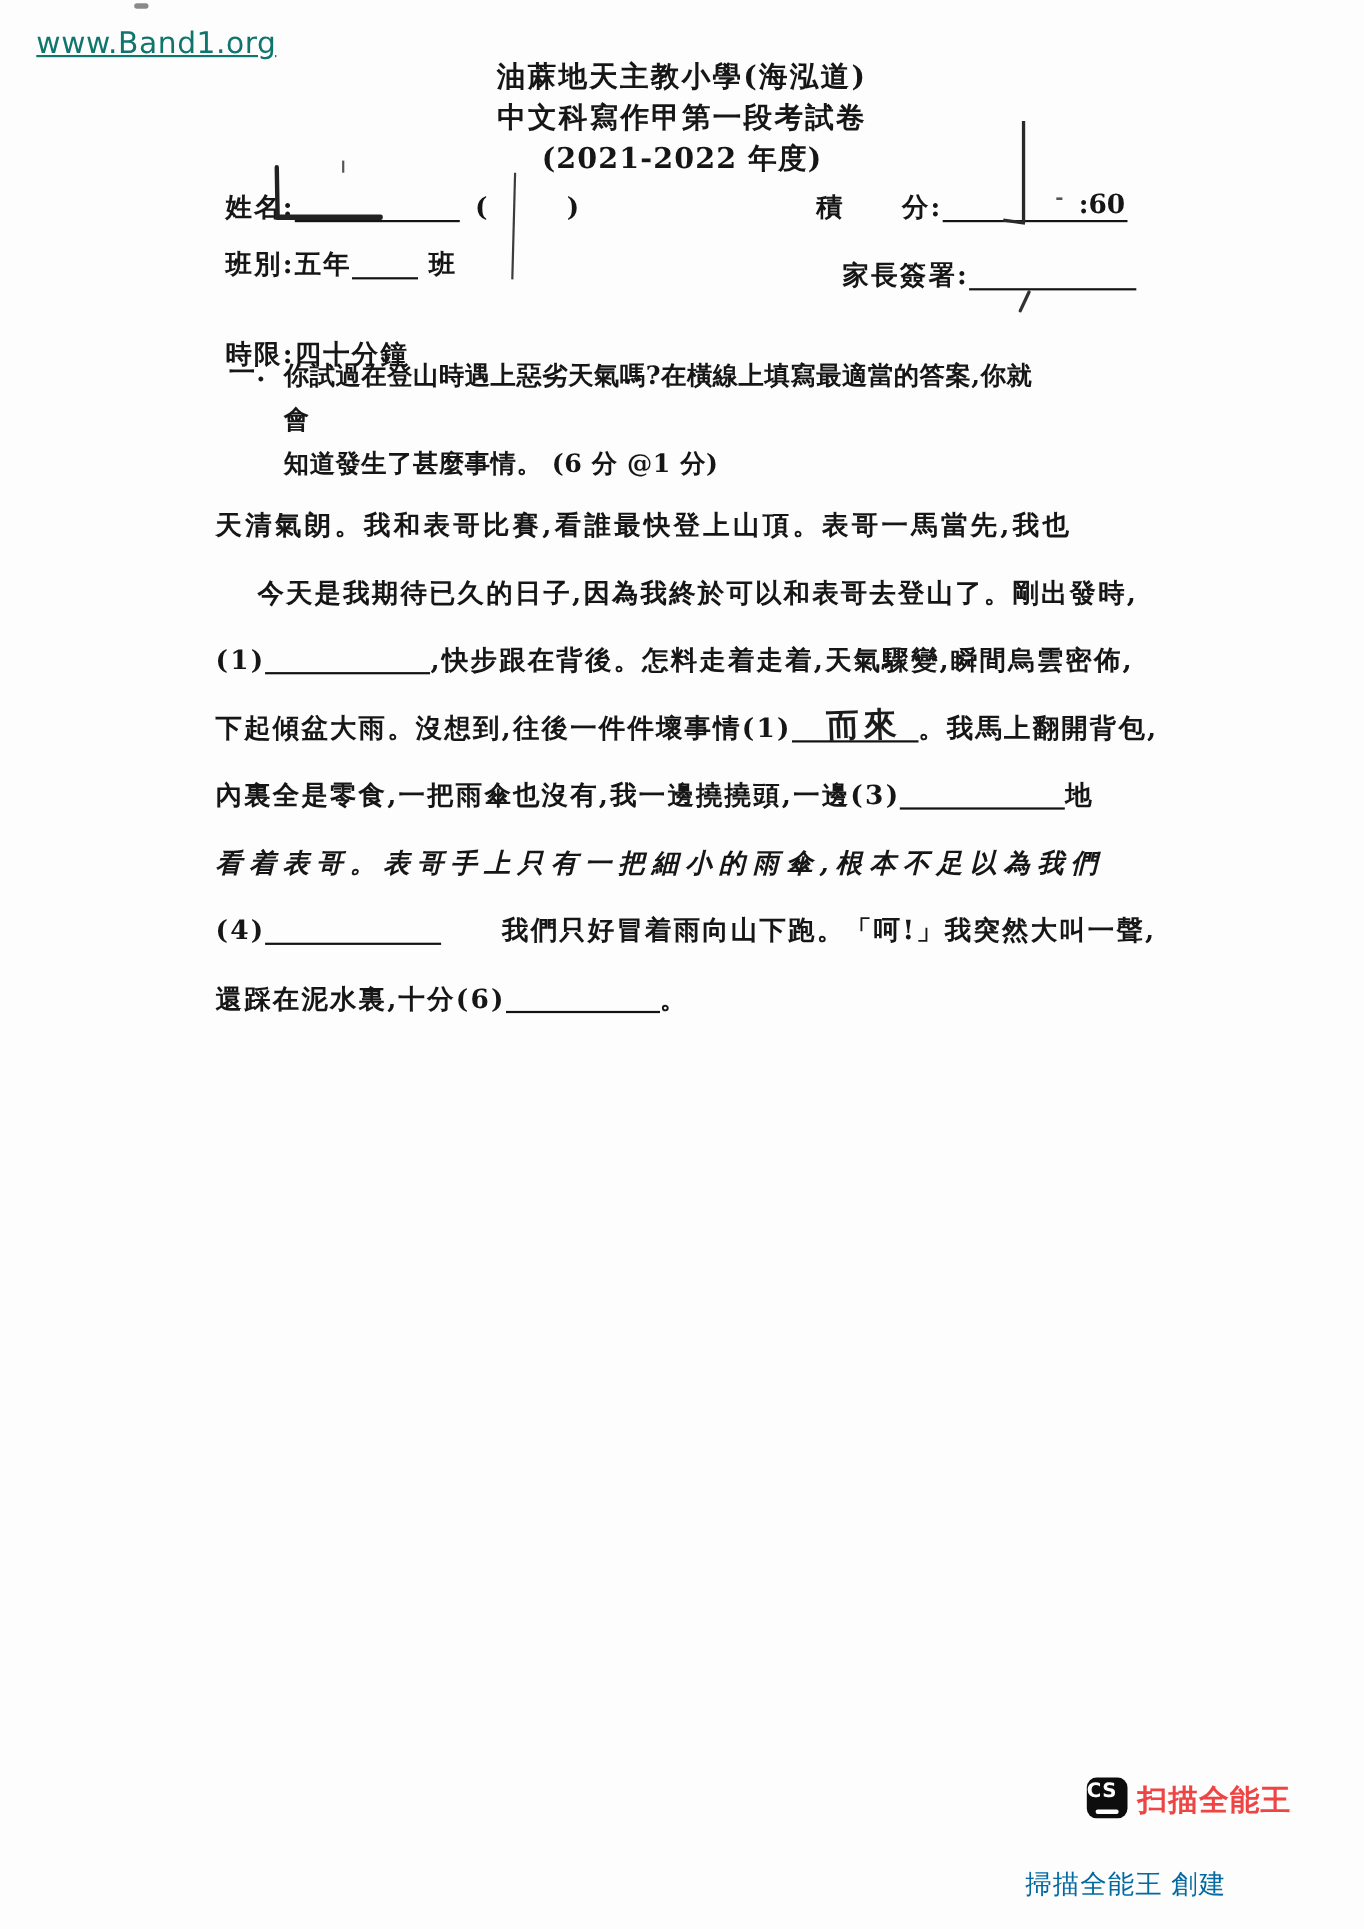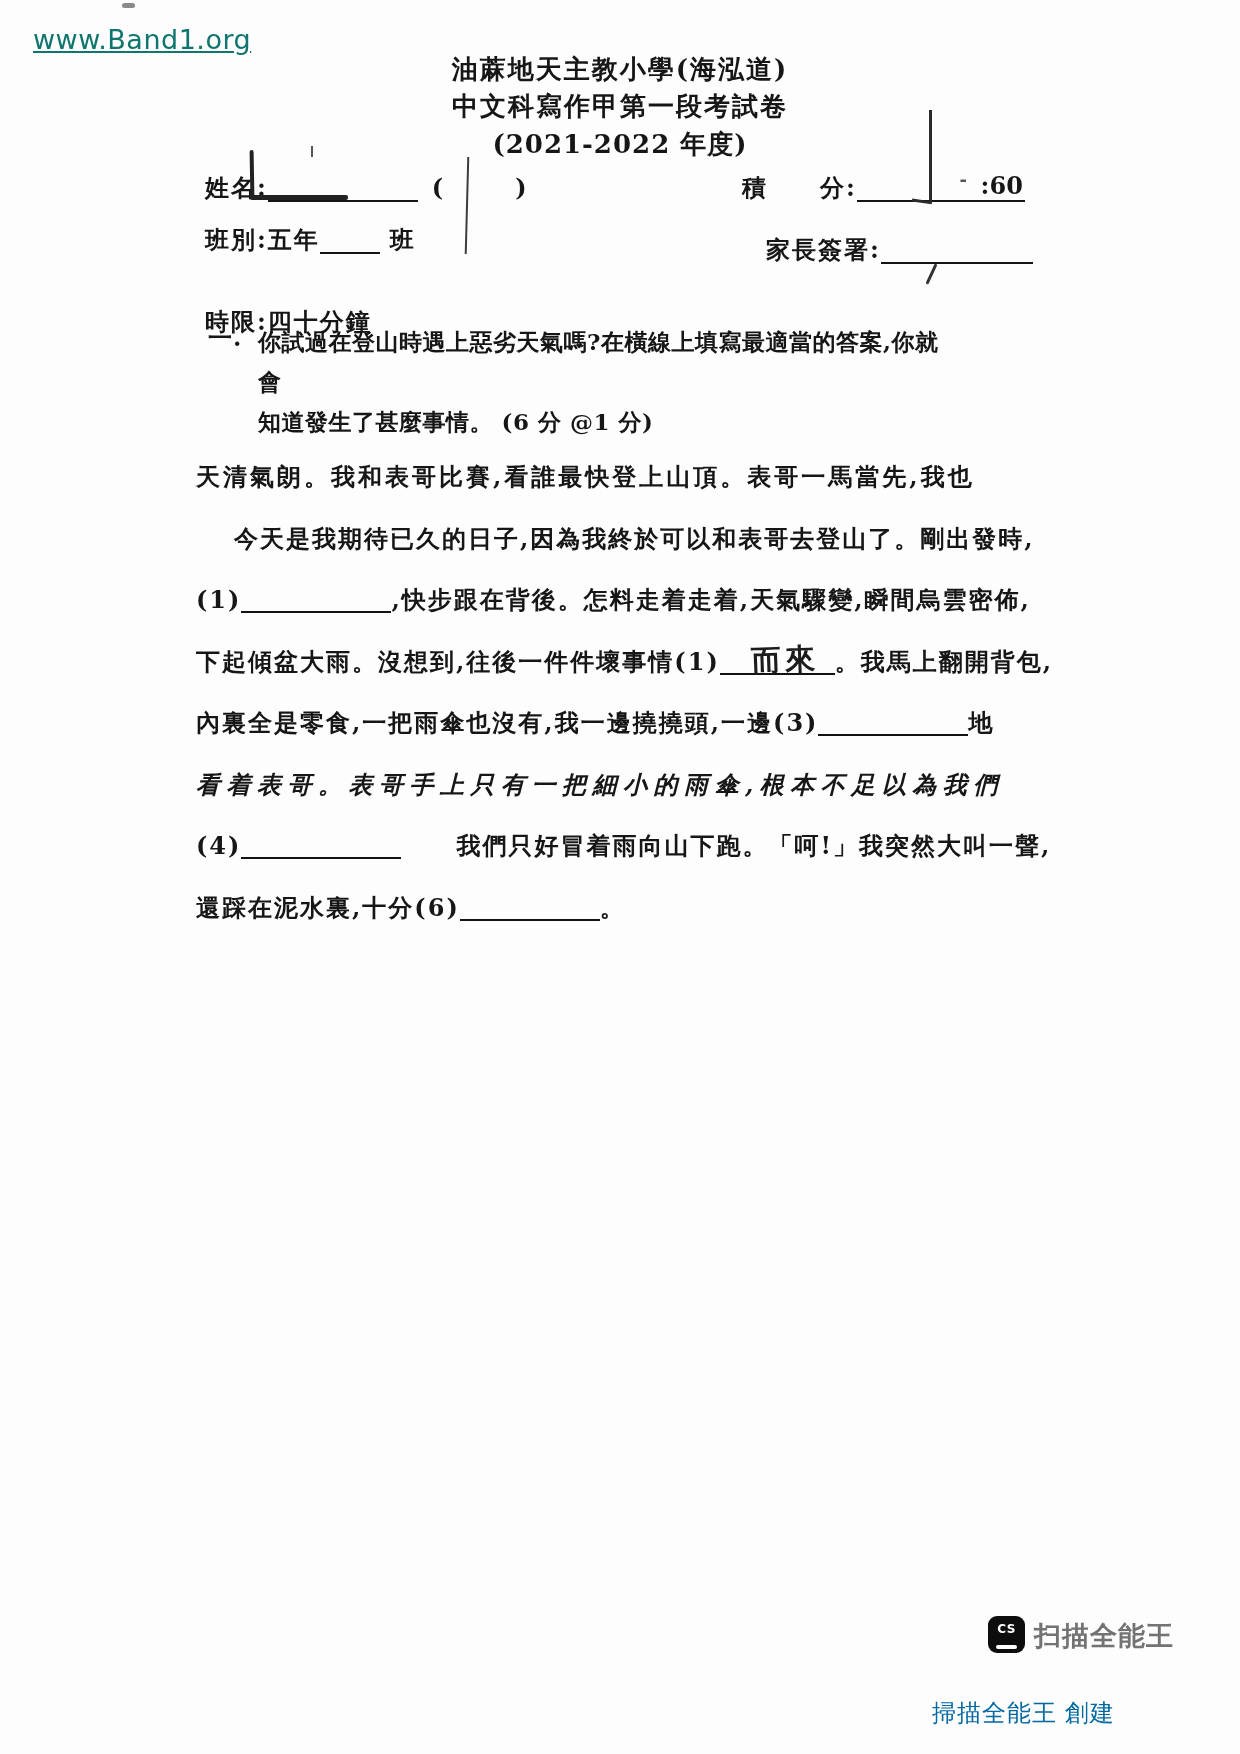--- a/index.html
+++ b/index.html
@@ -41,27 +41,27 @@
   .pline{height:61.5px;line-height:61.5px;white-space:nowrap;letter-spacing:2px;}
   .pline .indent{padding-left:38px;}
   .blank{display:inline-block;border-bottom:2.5px solid #121212;height:30px;vertical-align:-5px;position:relative;text-align:center;}
   .hand{
     position:absolute;left:50%;bottom:-2px;transform:translateX(-38%) rotate(-2deg);
     font-size:30px;line-height:30px;font-weight:600;color:#1c1c1c;letter-spacing:4px;white-space:nowrap;
   }
 
   .cs-badge{left:988px;top:1616px;width:37px;height:37px;background:#0d0d0d;border-radius:9px;}
   .cs-badge .cs-text{
-    display:block;text-align:center;color:#fff;font-family:"DejaVu Sans","Liberation Sans",sans-serif;
-    font-weight:800;font-size:12px;line-height:26px;letter-spacing:0.5px;
+    display:block;text-align:left;color:#fff;font-family:"DejaVu Sans","Liberation Sans",sans-serif;
+    font-weight:800;font-size:18px;line-height:26px;letter-spacing:0.5px;
   }
   .cs-badge .cs-bar{position:absolute;left:8px;bottom:4px;width:21px;height:4px;background:#fff;border-radius:2px;}
   .scanner-name{
     left:1034px;top:1618px;font-family:"DejaVu Sans","Liberation Sans",sans-serif;
-    font-size:27px;font-weight:700;color:#737373;letter-spacing:1px;
+    font-size:27px;font-weight:700;color:#ef4444;letter-spacing:1px;
   }
   .created-by{
     left:932px;top:1697px;font-family:Liberation Sans, sans-serif;
     font-size:24px;color:#0369a1;letter-spacing:1px;
   }
 </style>
 </head>
 <body>
 
 <div class="page">

